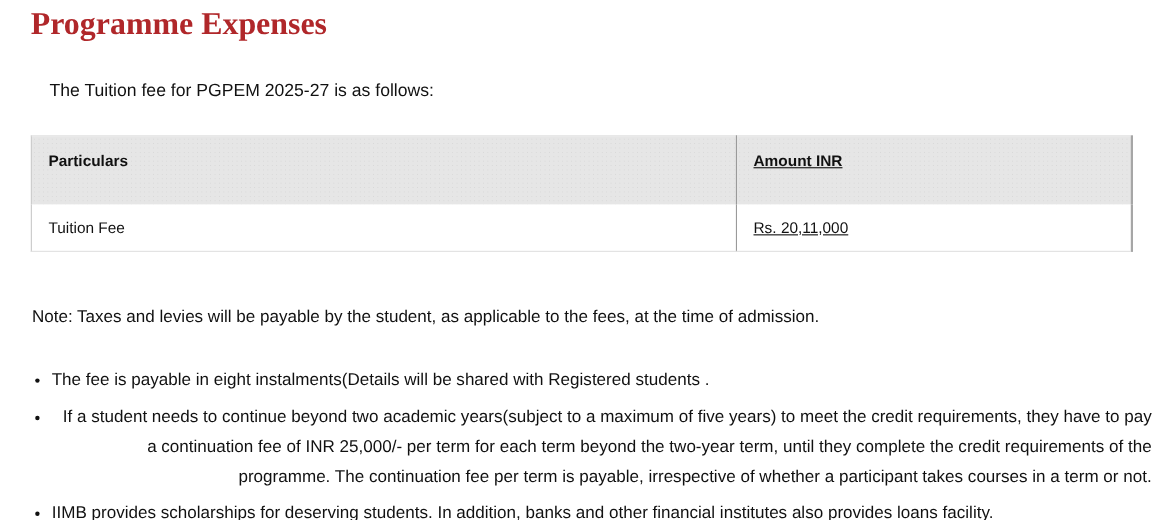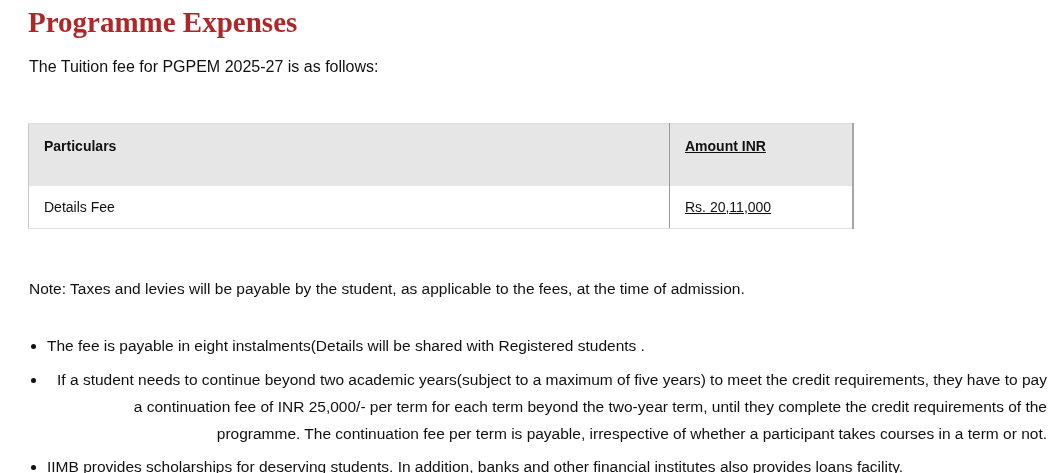--- a/index.html
+++ b/index.html
@@ -1,23 +1,23 @@
 <!DOCTYPE html>
 <html><head>
 <meta charset="utf-8">
 <style>
   html, body { margin: 0; padding: 0; background: #ffffff; }
   body { width: 1064px; height: 473px; position: relative; overflow: hidden;
          font-family: "Liberation Sans", sans-serif; color: #111; }
   .title { position: absolute; left: 28px; top: 4px; margin: 0;
            font-family: "Liberation Serif", serif; font-weight: bold;
            font-size: 29px; color: #b0272a; line-height: 36px; }
-  .intro { position: absolute; left: 29px; top: 57px; margin: 0;
+  .intro { position: absolute; left: 29px; top: 57px; margin: 16px;
            font-size: 16px; line-height: 20px; color: #111; }
-  table.fees { position: absolute; left: 28px; top: 123px; width: 826px;
+  table.fees { position: absolute; left: 28px; top: 123px; width: 1002px;
                border-collapse: collapse; font-size: 14px; }
   table.fees td, table.fees th { padding: 0 15px; text-align: left; vertical-align: top; }
   .c1 { width: 610px; border-left: 1px solid #c8c8c8; border-right: 1px solid #9a9a9a; }
   .c2 { border-right: 2px solid #a6a6a6; text-decoration: underline; }
   tr.head th { height: 62px; background-color: #e6e6e6; font-weight: bold;
                padding-top: 14px; box-sizing: border-box; border-top: 1px solid #dedede;
                background-image: linear-gradient(to bottom, rgba(0,0,0,0) 60%, rgba(0,0,0,0) 60%),
                                  radial-gradient(#d6d6d6 0.6px, transparent 0.7px);
                background-size: 100% 100%, 4px 4px; }
   tr.row-white td { height: 42px; background: #ffffff; line-height: 42px; border-bottom: 1px solid #e0e0e0; }
@@ -37,21 +37,21 @@
 <h2 class="title">Programme Expenses</h2>
 <p class="intro">The Tuition fee for PGPEM 2025-27 is as follows:</p>
 
 <table class="fees">
   <tbody>
       <tr class="head">
     <th class="c1">Particulars</th>
     <th class="c2">Amount INR</th>
   </tr>
   <tr class="row-white">
-    <td class="c1">Details Fee</td>
+    <td class="c1">Tuition Fee</td>
     <td class="c2">Rs. 20,11,000</td>
   </tr>
 </tbody>
   </table>
 
 <p class="note">Note: Taxes and levies will be payable by the student, as applicable to the fees, at the time of admission.</p>
 
 <ul class="points">
   <li>The fee is payable in eight instalments(Details will be shared with Registered students  .</li>
   <li class="multi">If a student needs to continue beyond two academic years(subject to a maximum of five years) to meet the credit requirements, they have to pay a continuation fee of INR 25,000/- per term for each term beyond the two-year term, until they complete the credit requirements of the programme. The continuation fee per term is payable, irrespective of whether a participant takes courses in a term or not.</li>

